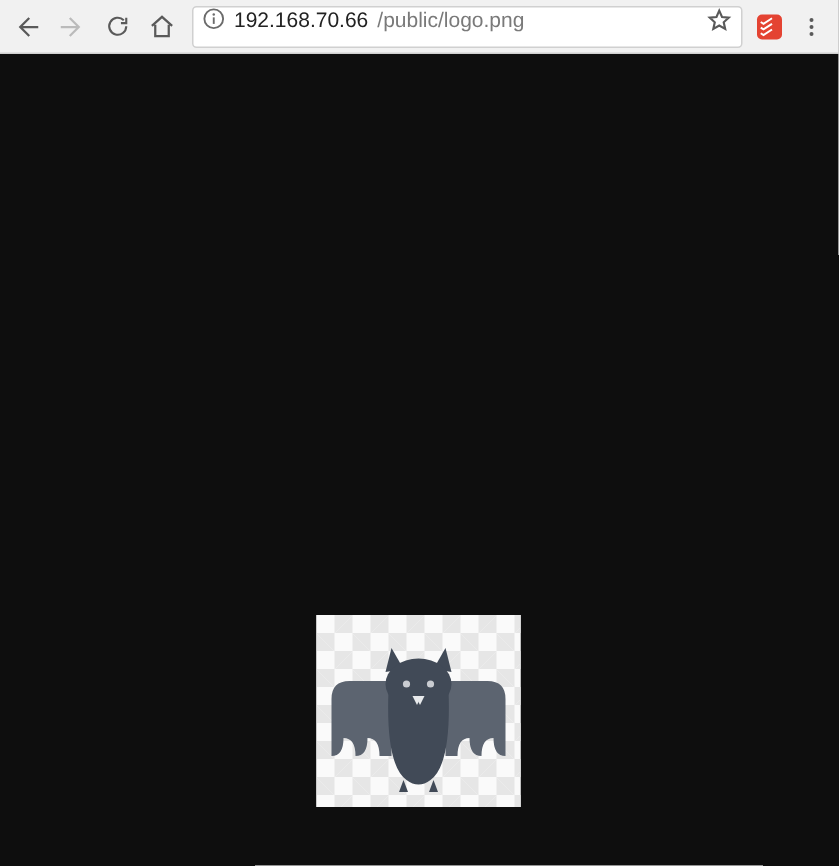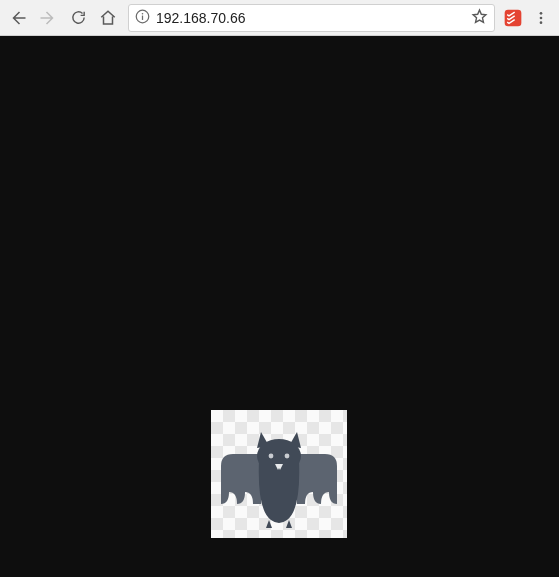--- a/index.html
+++ b/index.html
@@ -21,21 +21,21 @@
   }
   .tb-btn svg { display: block; }
   .disabled svg { opacity: 0.35; }
   .omnibox {
     flex: 1;
     height: 28px;
     background: #fff;
     border: 1px solid #d0d0d0;
     border-radius: 3px;
     display: flex;
-    align-items: center;
+    align-items: flex-start;
     padding: 0 6px;
     margin: 0 4px;
     gap: 6px;
     font-size: 14px;
     color: #222;
   }
   .omnibox .url-host { color: #222; }
   .omnibox .url-path { color: #7a7a7a; }
   .omnibox .spacer { flex: 1; }
   .ext-icon {
@@ -96,20 +96,21 @@
 
   <div class="omnibox">
     <span title="View site information">
       <svg width="15" height="15" viewBox="0 0 24 24">
           <circle cx="12" cy="12" r="10" fill="none" stroke="#6b6b6b" stroke-width="2"></circle>
           <circle cx="12" cy="7.5" r="1.3" fill="#6b6b6b"></circle>
           <rect x="11" y="10.5" width="2" height="7" fill="#6b6b6b"></rect>
         </svg>
     </span>
     <span class="url-host">192.168.70.66</span>
+      <span class="url-path">/public/logo.png</span>
     <span class="spacer"></span>
     <span title="Bookmark this page">
       <svg width="17" height="17" viewBox="0 0 24 24">
           <path fill="none" stroke="#5a5a5a" stroke-width="2" d="M12 3l2.6 5.9 6.4.6-4.8 4.4 1.4 6.3L12 17l-5.6 3.2 1.4-6.3L3 9.5l6.4-.6z"></path>
         </svg>
     </span>
   </div>
 
   <div class="ext-icon">
     <svg width="20" height="20" viewBox="0 0 24 24">

